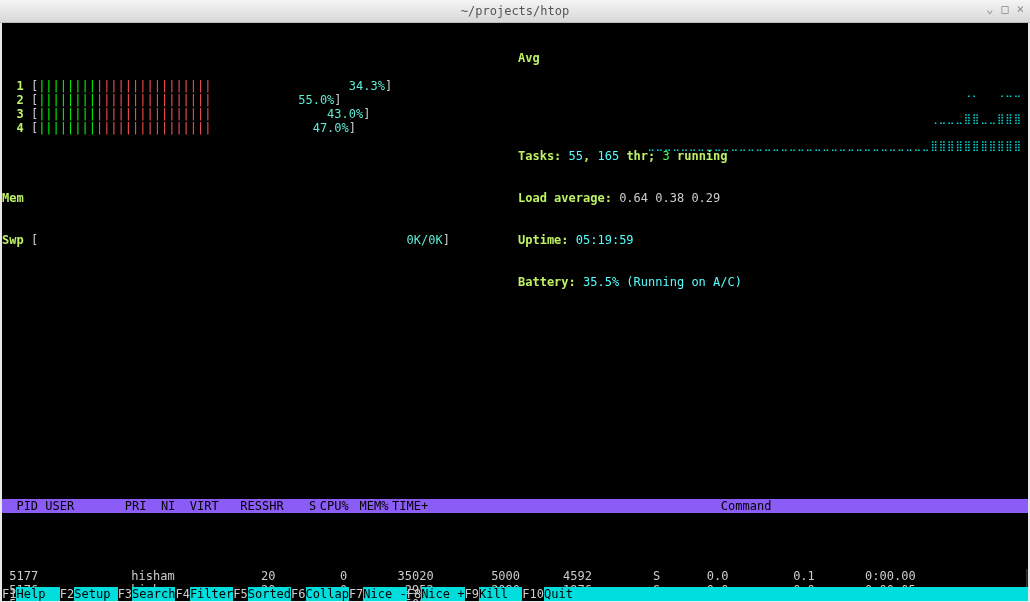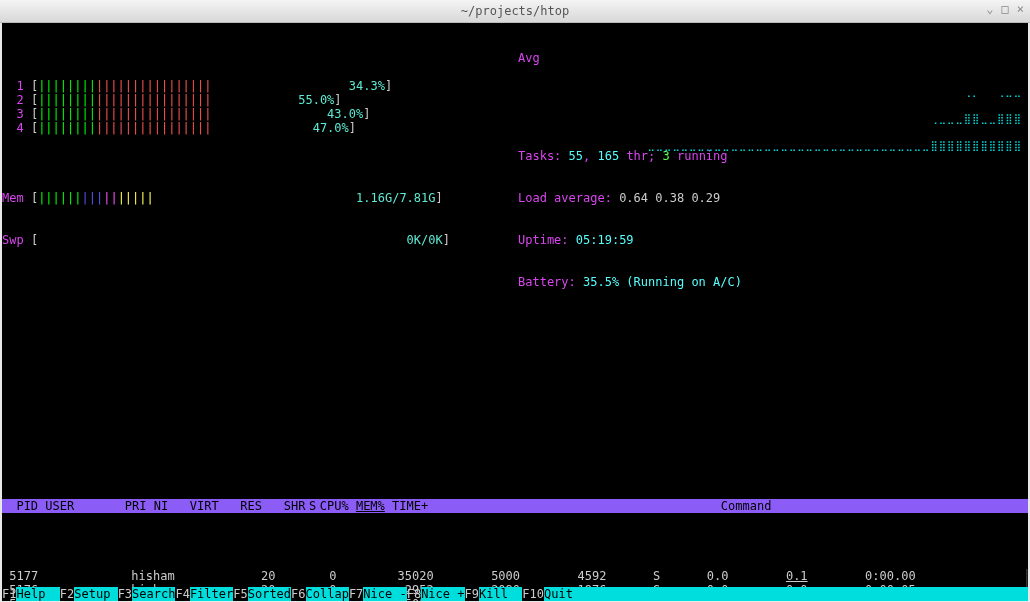--- a/index.html
+++ b/index.html
@@ -40,21 +40,21 @@
     color: #ccc;
     width: 1026px;
     height: 578px;
     margin: 0 2px;
     padding: 0;
     box-sizing: border-box;
     overflow: hidden;
     white-space: pre;
   }
   .row { display: flex; height: 14px; }
-  .cyan { color: #d946ef; }
+  .cyan { color: #bef264; font-weight: bold; }
   .cyanb { color: #55ffff; }
   .green { color: #00ff00; }
   .greenb { color: #55ff55; }
   .red { color: #ff5555; }
   .yellow { color: #ffff55; }
   .blue { color: #5555ff; }
   .magenta { color: #ff55ff; }
   .grey { color: #5eead4; }
   .white { color: #cccccc; }
   .dimgrey { color: #555; }
@@ -65,27 +65,27 @@
   }
   .footer { display: flex; height: 14px; }
   .fkey { color: #ccc; }
   .flabel { background: #00dddd; color: #000; }
   .proc { display: flex; gap: 43px; }
   .tcmd { flex: 1; overflow: hidden; }
   
   .w-pid  { width: 5ch; text-align: right; }
   .w-user { width: 10ch; }
   .w-pri  { width: 4ch; text-align: right; }
-  .w-ni   { width: 4ch; text-align: center; }
+  .w-ni   { width: 4ch; text-align: right; }
   .w-virt { width: 6ch; text-align: right; }
   .w-res  { width: 6ch; text-align: right; }
-  .w-shr  { width: 6ch; text-align: right; }
+  .w-shr  { width: 6ch; }
   .w-s    { width: 2ch; text-align: center; }
   .w-cpu  { width: 5ch; }
-  .w-mem  { width: 5ch; text-align: left; text-decoration: underline; }
+  .w-mem  { width: 5ch; text-align: center; }
   .w-time { width: 9ch; }
   .sp { width: 1ch; }
   .bar { letter-spacing: 0; }
   .graph {
     position: absolute;
     right: 6px;
     top: 46px;
     color: #00dddd;
     font-size: 10px;
     line-height: 9px;
@@ -106,21 +106,20 @@
   </div>
 
   <div class="term" style="position:relative">
 
     
     <div id="cpu-block"><div class="row"><span class="cyan" style="width:4ch;text-align:right">1 </span><span class="bar"><span class="white">[</span><span class="green">||||||||</span><span class="red">||||||||||||||||</span>                   <span class="grey">34.3%</span><span class="white">]</span></span></div><div class="row"><span class="cyan" style="width:4ch;text-align:right">2 </span><span class="bar"><span class="white">[</span><span class="green">||||||||</span><span class="red">||||||||||||||||</span>            <span class="grey">55.0%</span><span class="white">]</span></span></div><div class="row"><span class="cyan" style="width:4ch;text-align:right">3 </span><span class="bar"><span class="white">[</span><span class="green">||||||||</span><span class="red">||||||||||||||||</span>                <span class="grey">43.0%</span><span class="white">]</span></span></div><div class="row"><span class="cyan" style="width:4ch;text-align:right">4 </span><span class="bar"><span class="white">[</span><span class="green">||||||||</span><span class="red">||||||||||||||||</span>              <span class="grey">47.0%</span><span class="white">]</span></span></div></div>
 
     
     <div class="row">
       <span class="cyan" style="width:4ch">Mem</span>
-      <span class="bar"><span class="white">[</span><span class="green">||||||</span><span class="blue">|||</span><span class="magenta">||</span><span class="yellow">|||||</span>                            <span class="grey">1.16G/7.81G</span><span class="white">]</span></span>
     </div>
     <div class="row">
       <span class="cyan" style="width:4ch">Swp</span>
       <span class="bar"><span class="white">[</span>                                                   <span class="grey">0K/0K</span><span class="white">]</span></span>
     </div>
     <div class="row"></div>
 
     
     <div style="position:absolute; left:516px; top:0;">
       <div class="row"><span class="cyan">Avg</span></div>

